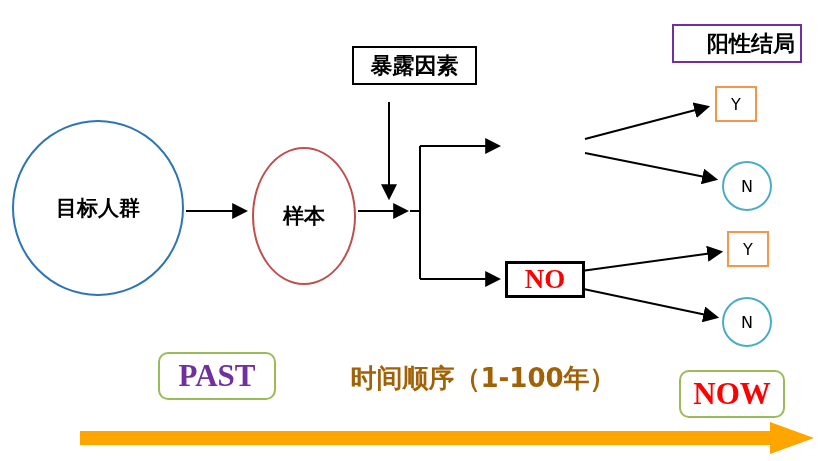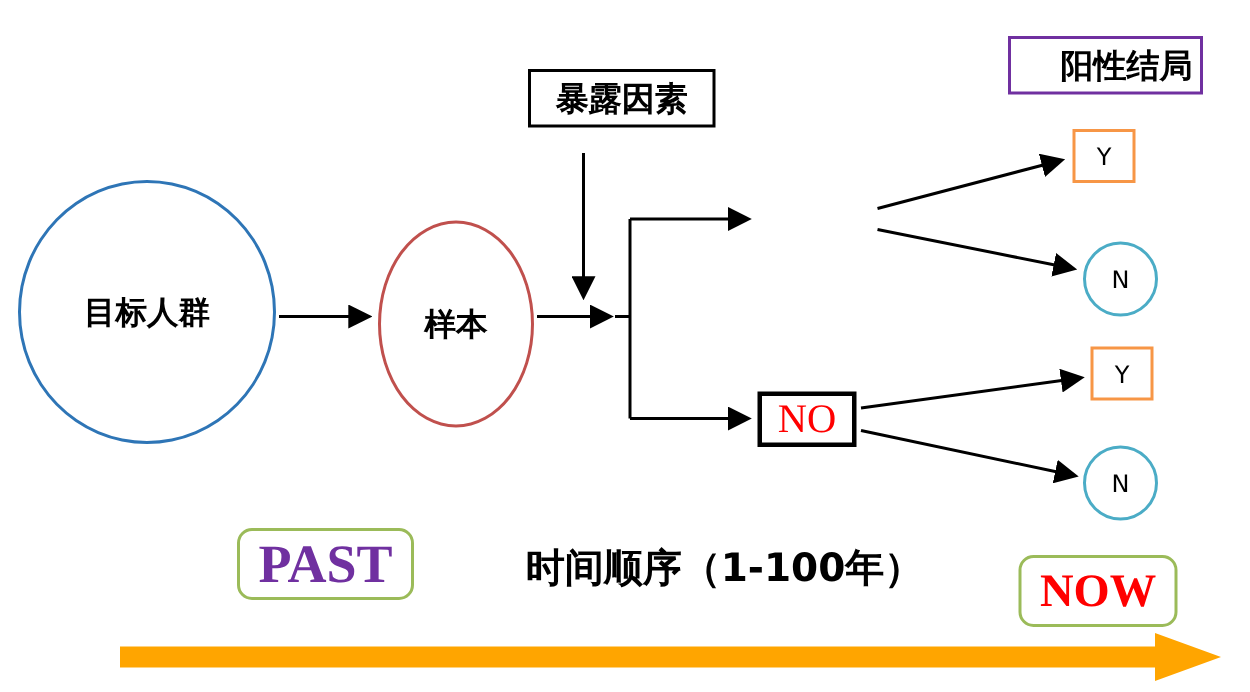--- a/index.html
+++ b/index.html
@@ -39,55 +39,55 @@
     border: 2.5px solid #7030A0;
     font-size: 22px; font-weight: bold; color: #000; padding-left: 28px;
   }
   .yes-box {
     left: 505px; top: 128px; width: 77px; height: 37px;
     border: 3px solid #000;
     font-family: "Liberation Serif", serif;
     font-size: 27px; font-weight: bold; color: #0070C0;
   }
   .no-box {
-    left: 505px; top: 261px; width: 66px; height: 37px;
+    left: 505px; top: 261px; width: 80px; height: 37px;
     border: 3px solid #000;
     font-family: "Liberation Serif", serif;
-    font-size: 27px; font-weight: normal; color: #FF0000;
+    font-size: 27px; font-weight: bold; color: #FF0000;
   }
   .y-small {
     width: 42px; height: 36px;
     border: 2.5px solid #F79646;
     font-size: 16px; color: #000;
   }
   .y1 { left: 715px; top: 86px; }
   .y2 { left: 727px; top: 231px; }
   .n-small {
     width: 50px; height: 50px;
     border: 2.5px solid #4BACC6; border-radius: 50%;
     font-size: 16px; color: #000;
   }
   .n1 { left: 722px; top: 161px; }
   .n2 { left: 722px; top: 297px; }
   .past-box {
     left: 158px; top: 352px; width: 118px; height: 48px;
     border: 2.5px solid #9BBB59; border-radius: 10px;
     font-family: "Liberation Serif", serif;
-    font-size: 36px; font-weight: bold; color: #7030A0;
+    font-size: 31px; font-weight: bold; color: #7030A0;
   }
   .now-box {
     left: 679px; top: 370px; width: 106px; height: 48px;
     border: 2.5px solid #9BBB59; border-radius: 10px;
     font-family: "Liberation Serif", serif;
     font-size: 31px; font-weight: bold; color: #FF0000;
   }
   .timeline-label {
     left: 318px; top: 360px; width: 330px; height: 36px;
     background: transparent;
-    font-size: 26px; font-weight: bold; color: #000000;
+    font-size: 26px; font-weight: bold; color: #a16207;
     white-space: nowrap;
   }
 </style>
 </head>
 <body>
 
 <div id="canvas">
 
   <svg id="connectors" viewBox="0 0 833 461" xmlns="http://www.w3.org/2000/svg">
     <defs>

